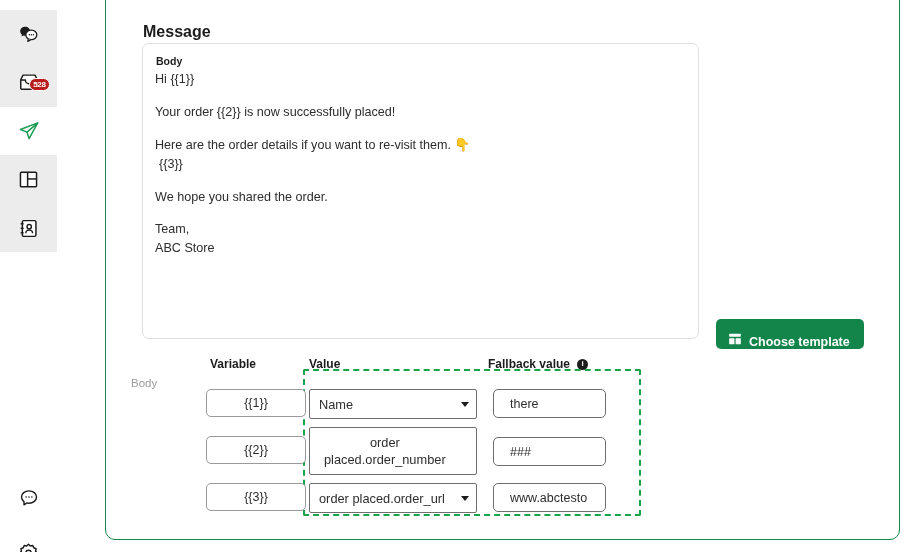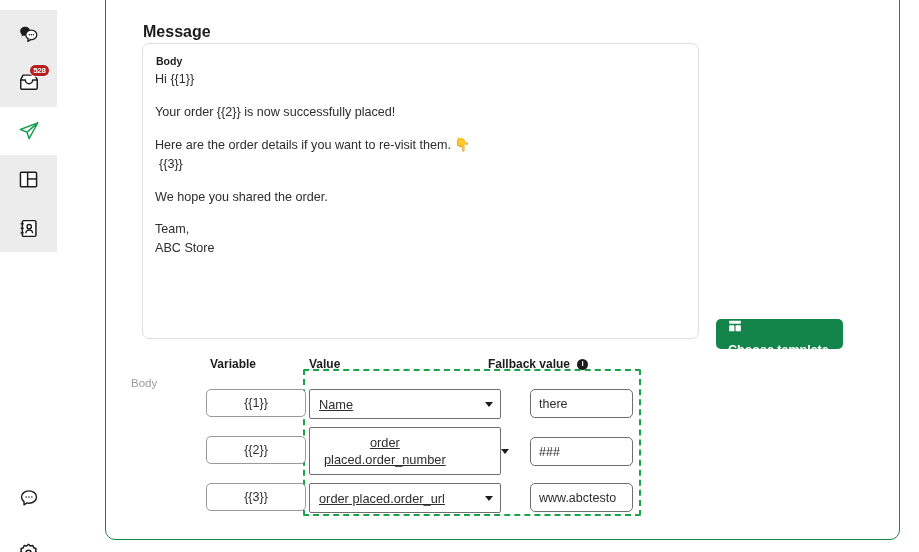--- a/index.html
+++ b/index.html
@@ -34,21 +34,21 @@
   .rail-item {
     position: absolute;
     left: 0; width: 57px; height: 48px;
     display: flex; align-items: center; justify-content: center;
     cursor: pointer;
   }
   .rail-item svg { display: block; }
 
   .badge {
     position: absolute;
-    top: 6px; left: 29px;
+    top: 20px; left: 29px;
     min-width: 21px; height: 13px;
     padding: 0 3px;
     border-radius: 7px;
     background: #b91c1c;
     border: 1.5px solid #ffffff;
     color: #ffffff;
     font-size: 8px;
     font-weight: bold;
     line-height: 11px;
     text-align: center;
@@ -107,31 +107,30 @@
   .msg-text p:last-child { margin-bottom: 5px; }
   .msg-text .indent { padding-left: 4px; }
   .emoji { font-size: 13px; }
 
   
   .choose-template {
     position: absolute;
     left: 610px; top: 330px;
     height: 30px;
     padding: 0 14px 0 12px;
-    display: flex; align-items: flex-start; gap: 7px;
+    display: flex; align-items: flex-end; gap: 7px;
     background: #14854a;
     color: #ffffff;
     border: none;
     border-radius: 5px;
     font-family: "Liberation Sans", sans-serif;
     font-size: 12.5px;
     font-weight: bold;
     cursor: pointer;
     white-space: nowrap;
-    flex-direction: column;
   }
 
   
   .var-table {
     position: absolute;
     left: 25px; top: 357px;
     width: 530px; height: 180px;
   }
   .col-head {
     position: absolute;
@@ -188,29 +187,28 @@
     background: #ffffff;
     display: flex; align-items: center; justify-content: center;
     font-size: 12.5px;
     color: #2d2d2d;
     cursor: pointer;
   }
 
   .value-select {
     position: absolute;
     left: 178px;
-    width: 192px;
+    width: 168px;
     border: 1px solid #6f6f6f;
     border-radius: 2px;
     background: #ffffff;
     display: flex; align-items: center;
     font-size: 12.8px;
     color: #2d2d2d;
     cursor: pointer;
-    text-decoration: underline;
   }
   .value-select .vs-text {
     flex: 1;
     padding: 0 6px 0 9px;
     text-align: left;
   }
   .value-select.center .vs-text { text-align: center; padding-left: 14px; }
   .value-select .caret {
     width: 22px;
     display: flex; align-items: center; justify-content: center;
@@ -223,30 +221,29 @@
     border-right: 4.5px solid transparent;
     border-top: 5.5px solid #1c1c1c;
   }
   .vs-h1 { height: 30px; }
   .vs-h2 { height: 48px; line-height: 17px; gap: 42px; }
   .vs-h3 { height: 30px; }
 
   .fallback-input {
     position: absolute;
     left: 362px;
-    width: 103px; height: 29px;
+    width: 113px; height: 29px;
     border: 1px solid #6f6f6f;
     border-radius: 5px;
     background: #ffffff;
     font-family: "Liberation Sans", sans-serif;
     font-size: 12.5px;
     color: #2d2d2d;
-    padding: 0 8px;
+    padding: 0 16px;
     outline: none;
-    margin-left: 37px;
   }
 </style>
 </head>
 <body>
 
 <div id="root">
 
   <div class="rail">
     <div class="rail-group g1"></div>
     <div class="rail-group g2"></div>

